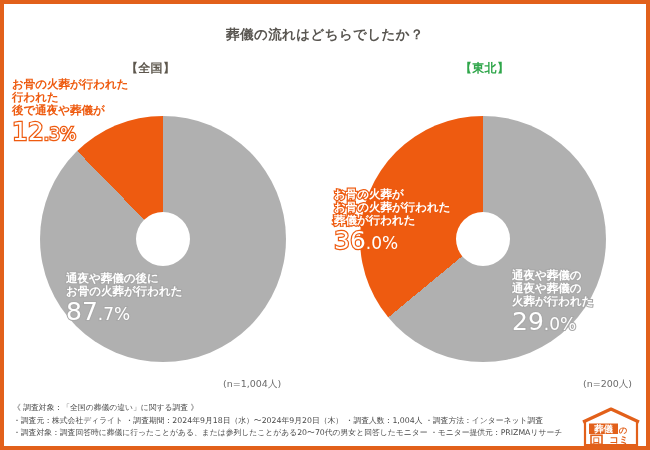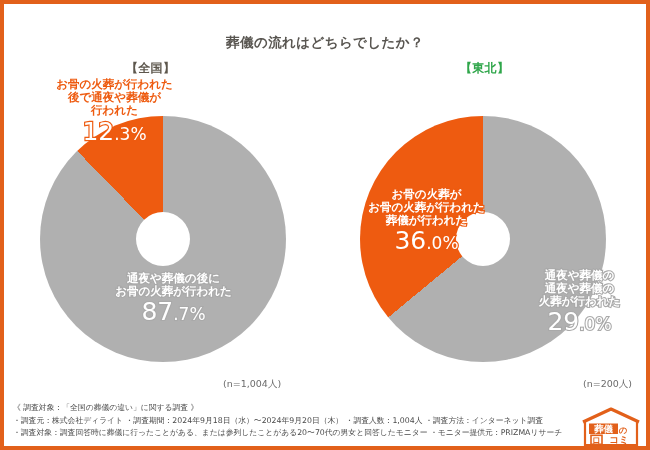--- a/index.html
+++ b/index.html
@@ -12,21 +12,21 @@
   #frame {
     position: relative;
     width: 650px; height: 450px;
     background: #ffffff;
     border: 4px solid #e2601a;
   }
 
   
   #title {
     position: absolute;
-    left: 0; top: 30px;
+    left: 0; top: 22px;
     width: 100%;
     text-align: center;
     font-size: 13.5px;
     font-weight: bold;
     color: #595651;
     letter-spacing: 0.4px;
   }
 
   
   .region-label {
@@ -52,21 +52,20 @@
     left: 50%; top: 50%;
     width: 54px; height: 54px;
     margin-left: -27px; margin-top: -27px;
     background: #ffffff;
     border-radius: 50%;
   }
 
   
   .slice-label {
     position: absolute;
-    text-align: center;
     line-height: 1.14;
     font-weight: bold;
     letter-spacing: 0px;
   }
   .slice-label .cat { display: block; font-size: 11.5px; }
   .slice-label .pct { display: block; font-weight: normal; }
   .pct .big  { font-size: 25px; }
   .pct .small{ font-size: 17px; }
 
   
@@ -143,22 +142,22 @@
   <div class="region-label" id="region-right">【東北】</div>
 
   <div class="donut-wrap" id="donut-left-wrap">
     <div class="donut" id="donut-left" style="background: conic-gradient(rgb(176, 176, 176) 0deg, rgb(176, 176, 176) 315.72deg, rgb(238, 91, 16) 315.72deg, rgb(238, 91, 16) 360deg);">
       <div class="donut-hole"></div>
     </div>
   </div>
 
   <div class="slice-label" id="label-left-orange">
     <span class="cat">お骨の火葬が行われた</span>
+    <span class="cat">行われた</span>
     <span class="cat">後で通夜や葬儀が</span>
-    <span class="cat">行われた</span>
     <span class="pct"><span class="big">12</span><span class="small">.3%</span></span>
   </div>
 
   <div class="slice-label" id="label-left-gray">
     <span class="cat">通夜や葬儀の後に</span>
     <span class="cat">お骨の火葬が行われた</span>
     <span class="pct"><span class="big">87</span><span class="small">.7%</span></span>
   </div>
 
   <div class="donut-wrap" id="donut-right-wrap">

